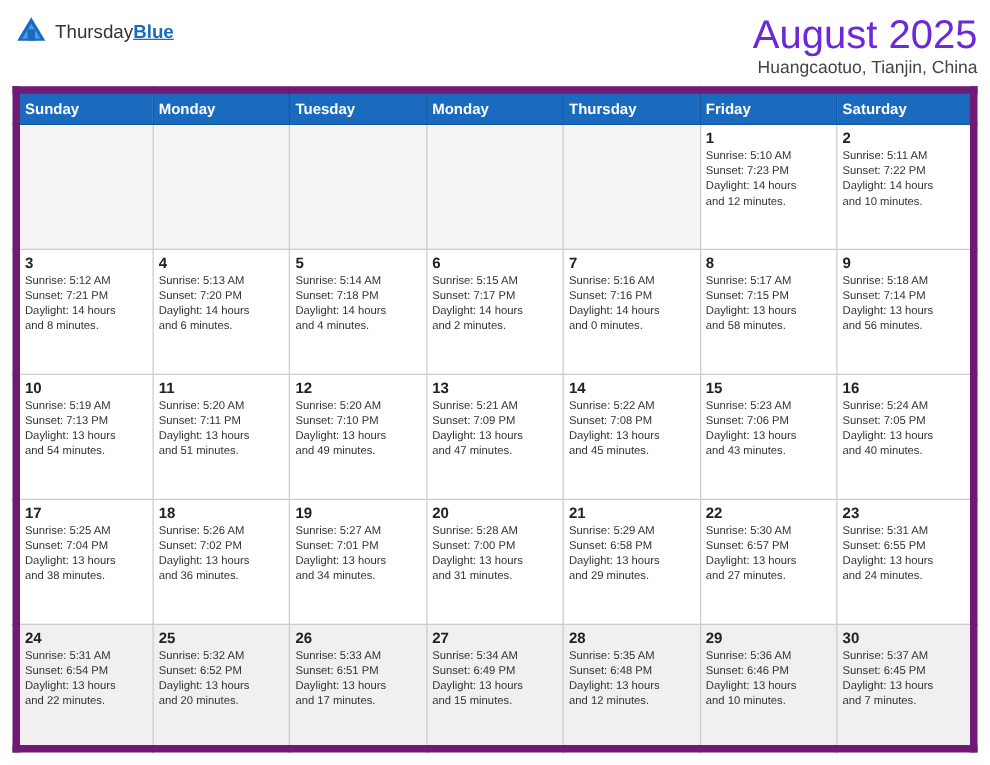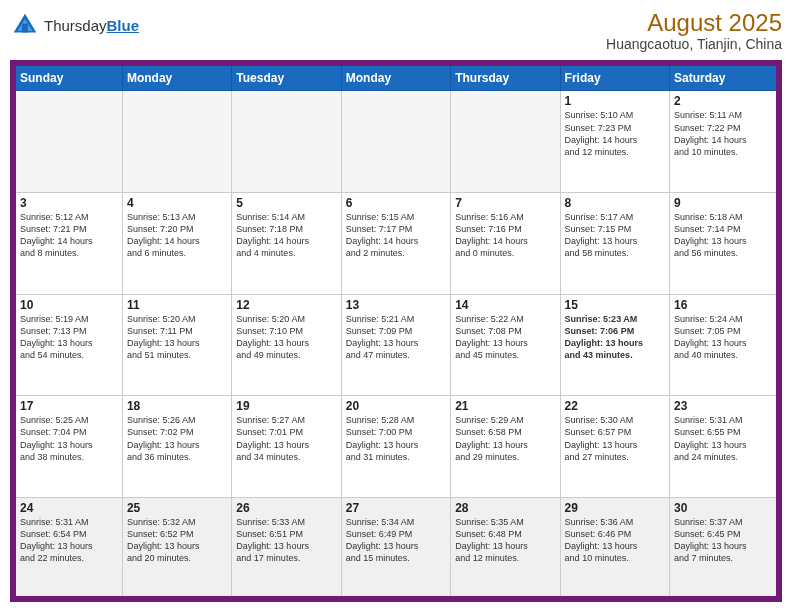--- a/index.html
+++ b/index.html
@@ -36,23 +36,23 @@
     .logo-text .general { font-weight: normal; }
     .logo-text .blue { color: #1a6bbf; font-weight: bold; text-decoration: underline; }
     .logo-icon {
       width: 30px;
       height: 30px;
     }
     .title-section {
       text-align: right;
     }
     .title-section h1 {
-      font-size: 24px;
+      font-size: 32px;
       font-weight: normal;
-      color: #a16207;
+      color: #6d28d9;
       line-height: 1.1;
     }
     .title-section h2 {
       font-size: 14px;
       font-weight: normal;
       color: #444;
     }
     .calendar {
       flex: 1;
       border: 6px solid #701a75;
@@ -234,21 +234,21 @@
           </td>
           <td>
             <span class="day-number">14</span>
             <div class="day-info" style="white-space: pre-line;">Sunrise: 5:22 AM
 Sunset: 7:08 PM
 Daylight: 13 hours
 and 45 minutes.</div>
           </td>
           <td>
             <span class="day-number">15</span>
-            <div class="day-info" style="white-space: pre-line; font-weight: bold;">Sunrise: 5:23 AM
+            <div class="day-info" style="white-space: pre-line;">Sunrise: 5:23 AM
 Sunset: 7:06 PM
 Daylight: 13 hours
 and 43 minutes.</div>
           </td>
           <td>
             <span class="day-number">16</span>
             <div class="day-info" style="white-space: pre-line;">Sunrise: 5:24 AM
 Sunset: 7:05 PM
 Daylight: 13 hours
 and 40 minutes.</div>

